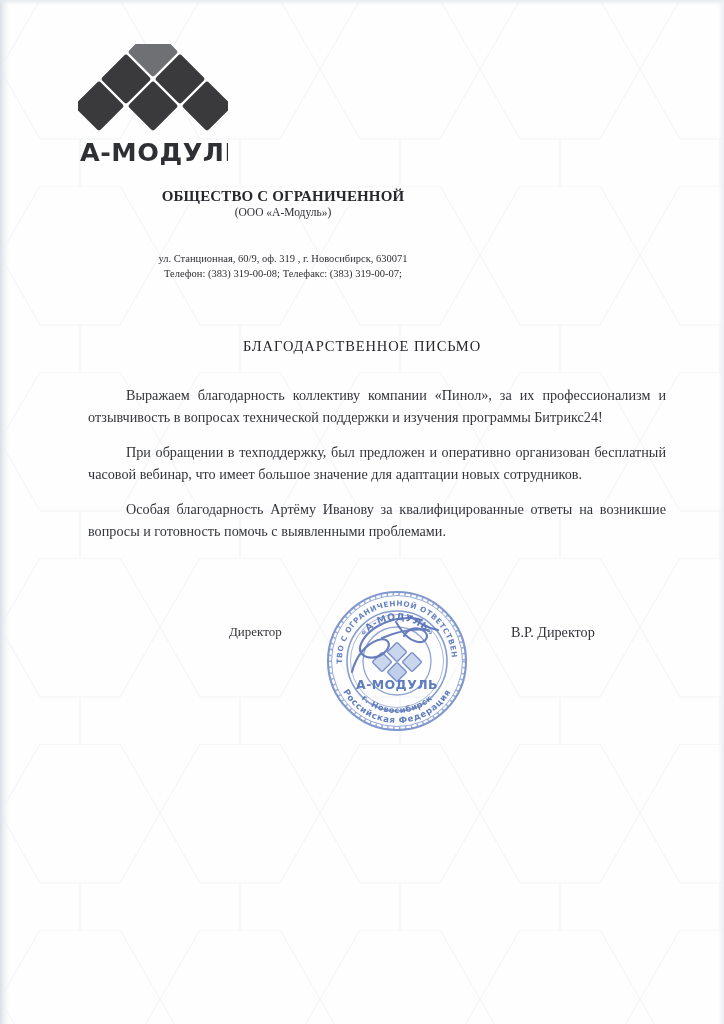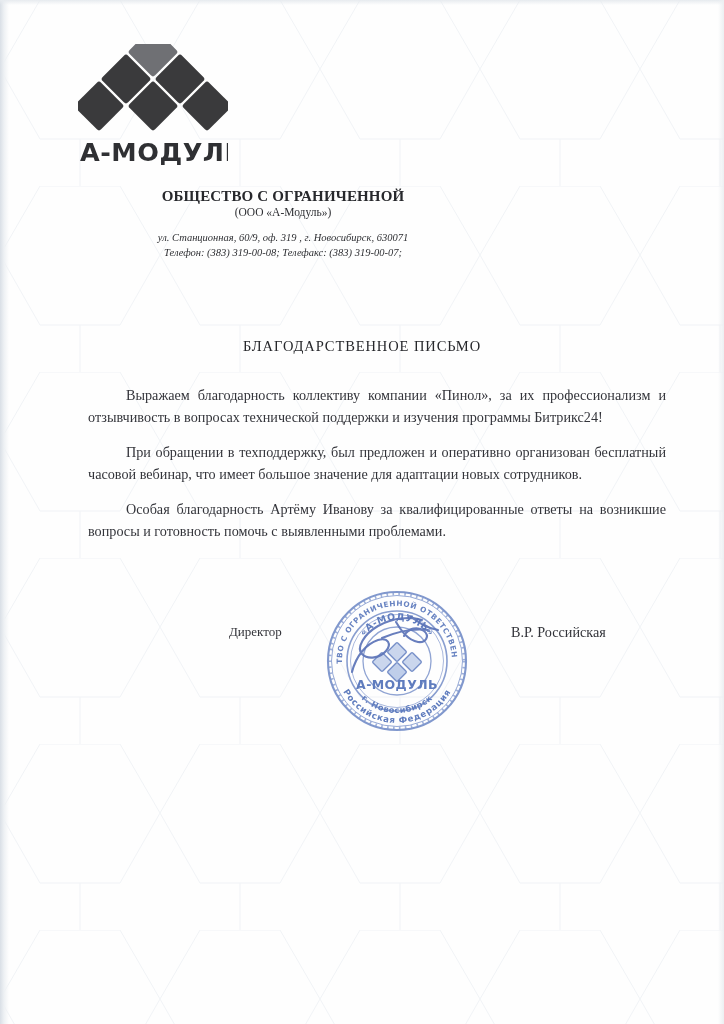--- a/index.html
+++ b/index.html
@@ -82,25 +82,24 @@
     letter-spacing: 0.15px;
     color: #27282c;
     text-transform: uppercase;
   }
   .company-short {
     margin-top: 0;
     font-size: 11.5px;
     color: #2e2f33;
   }
   .company-contacts {
-    margin-top: 12px;
+    margin-top: 33px;
     font-size: 10.5px;
     line-height: 1.45;
     color: #2e2f33;
-    font-style: italic;
   }
 
   
   .doc-title {
     position: absolute;
     left: 0;
     top: 338px;
     width: 724px;
     text-align: center;
     font-weight: normal;
@@ -235,21 +234,21 @@
     <div class="doc-title">БЛАГОДАРСТВЕННОЕ ПИСЬМО</div>
 
     <div class="body-copy">
       <p>Выражаем благодарность коллективу компании «Пинол», за их профессионализм и отзывчивость в вопросах технической поддержки и изучения программы Битрикс24!</p>
       <p>При обращении в техподдержку, был предложен и оперативно организован бесплатный часовой вебинар, что имеет большое значение для адаптации новых сотрудников.</p>
       <p>Особая благодарность Артёму Иванову за квалифицированные ответы на возникшие вопросы и готовность помочь с выявленными проблемами.</p>
     </div>
 
     <div class="signature-row">
       <span class="sig-role">Директор</span>
-      <span class="sig-name">В.Р. Российская</span>
+      <span class="sig-name">В.Р. Директор</span>
     </div>
 
     <div class="stamp">
       <svg width="150" height="150" viewBox="0 0 150 150" aria-hidden="true">
         <defs>
           <path id="ringOuterTop" d="M 75,75 m -64,0 a 64,64 0 1,1 128,0" fill="none"></path>
           <path id="ringMidTop" d="M 75,75 m -55,0 a 55,55 0 1,1 110,0" fill="none"></path>
           <path id="ringBotOuter" d="M 75,75 m -62,0 a 62,62 0 1,0 124,0" fill="none"></path>
           <path id="ringBotInner" d="M 75,75 m -52,0 a 52,52 0 1,0 104,0" fill="none"></path>
           <path id="ringInnerTop" d="M 75,75 m -41,0 a 41,41 0 1,1 82,0" fill="none"></path>

